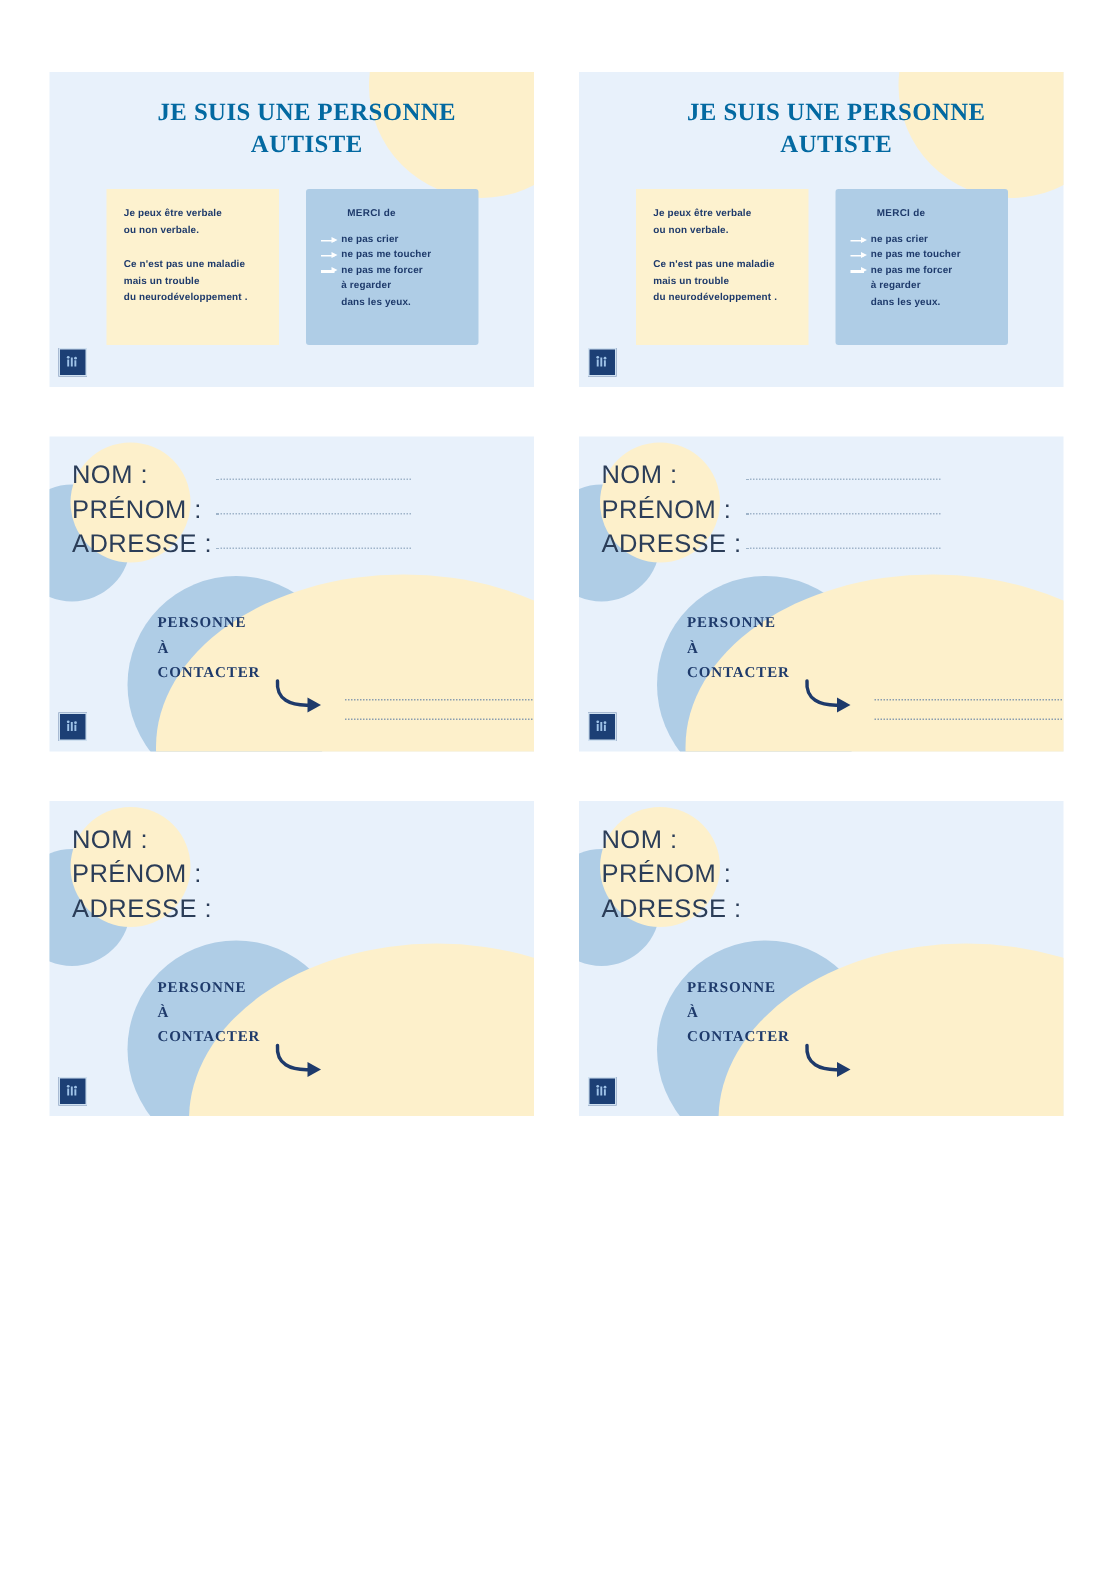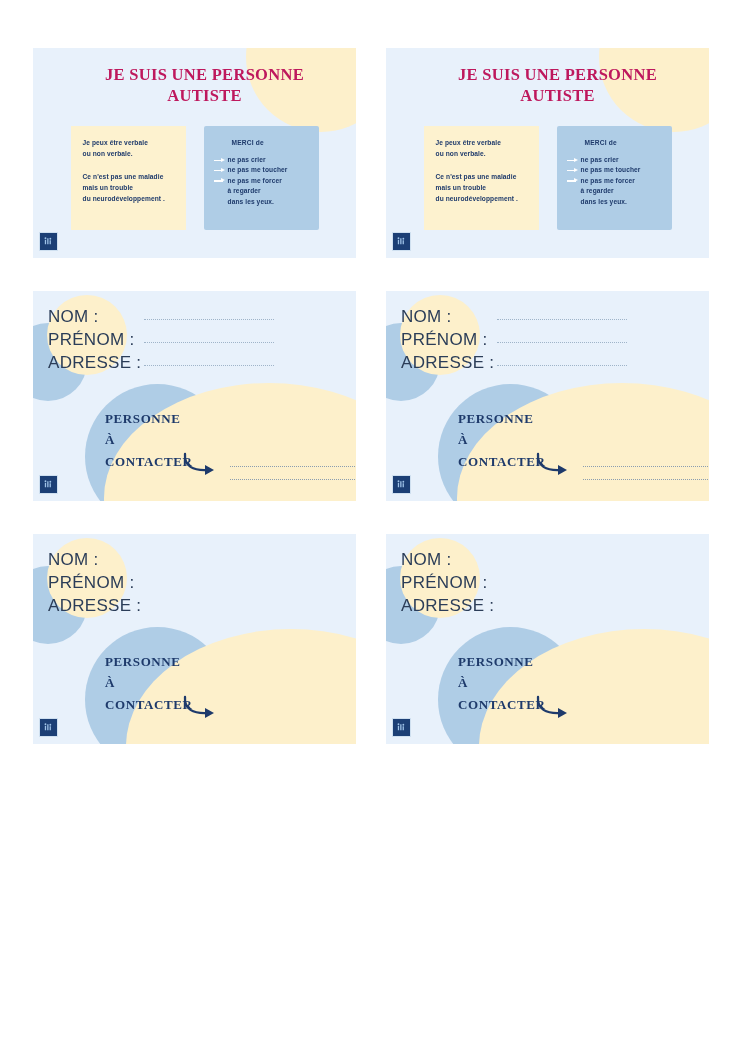--- a/index.html
+++ b/index.html
@@ -55,21 +55,21 @@
     position: absolute;
     left: 0;
     right: 0;
     top: 16px;
     text-align: center;
     font-family: "Liberation Serif", serif;
     font-weight: bold;
     font-size: 16.5px;
     line-height: 1.28;
     letter-spacing: 0.3px;
-    color: #be185d;
+    color: #0369a1;
     z-index: 3;
     margin-left: 20px;
   }
   .info-boxes {
     position: absolute;
     left: 0; right: 0;
     top: 78px;
     display: flex;
     justify-content: center;
     gap: 18px;
@@ -211,21 +211,21 @@
   .dotted.w-mid { width: 130px; }
   .dotted.w-bot { width: 130px; }
 
   .contact-head {
     position: absolute;
     left: 72px;
     top: 117px;
     z-index: 5;
     font-family: "Liberation Serif", serif;
     font-weight: bold;
-    font-size: 13px;
+    font-size: 10px;
     line-height: 1.65;
     letter-spacing: 0.6px;
     color: #1e3a6b;
   }
   .arrow-wrap {
     position: absolute;
     left: 148px;
     top: 161px;
     z-index: 6;
   }

